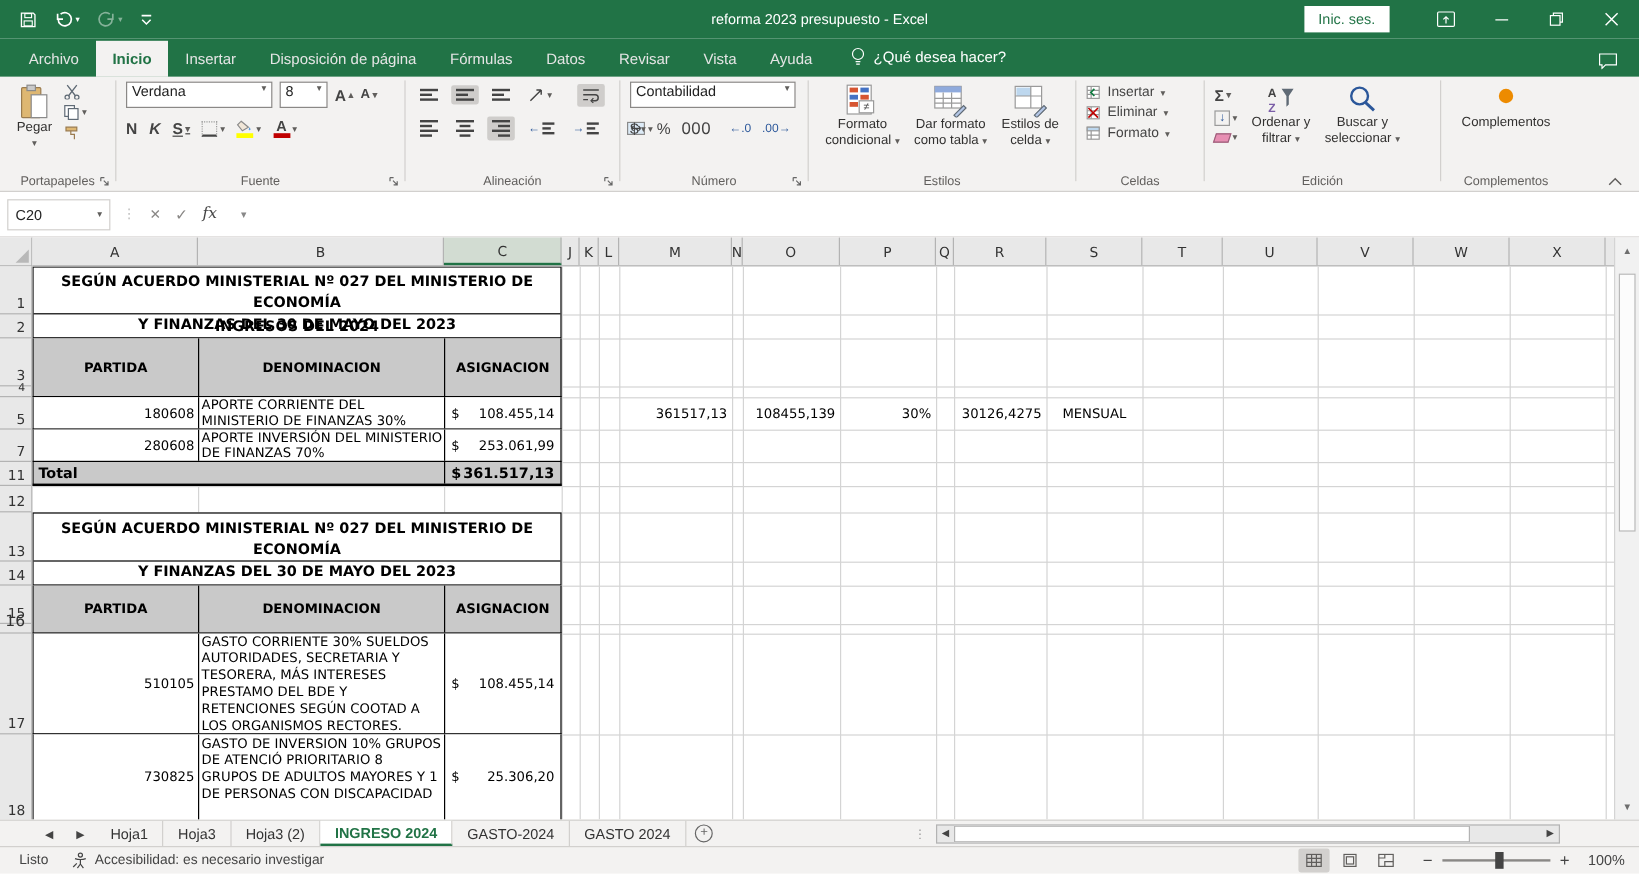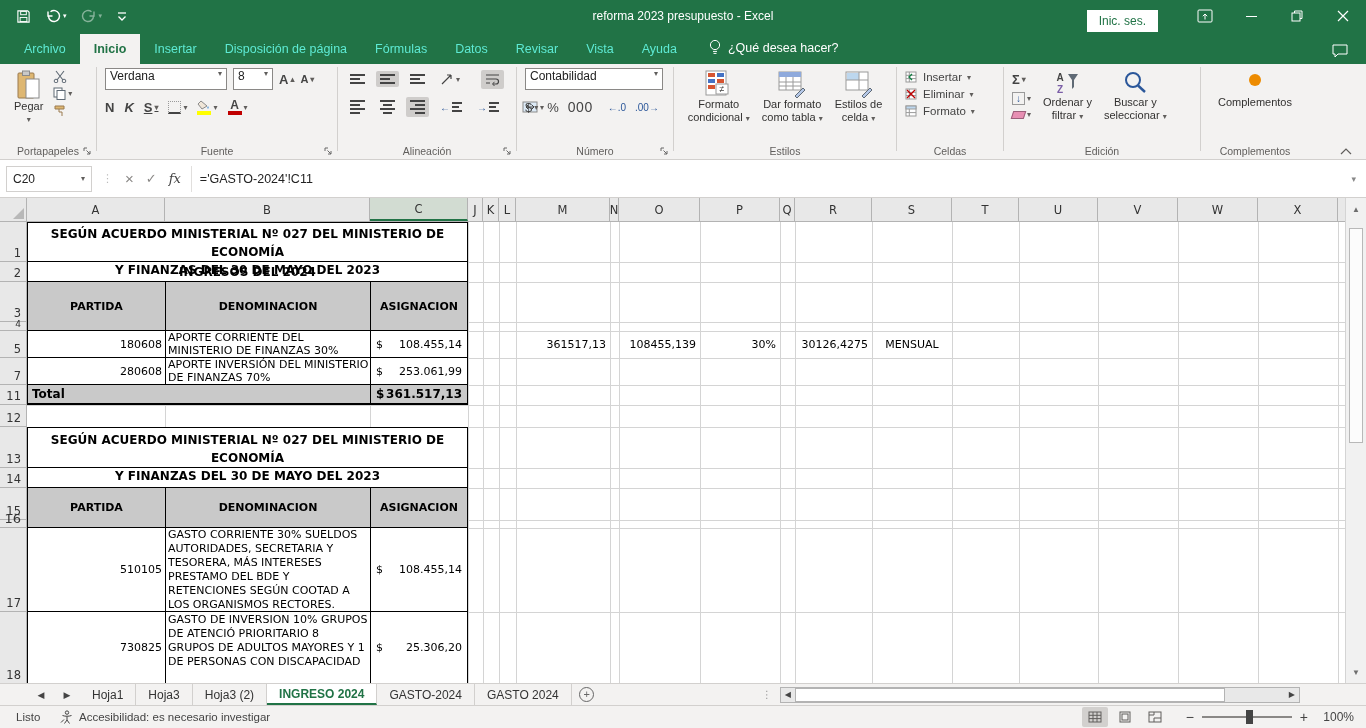--- a/index.html
+++ b/index.html
@@ -5,26 +5,26 @@
   *{margin:0;padding:0;box-sizing:border-box}
   html,body{width:1366px;height:728px;overflow:hidden;font-family:"Liberation Sans",sans-serif;background:#fff}
   .abs{position:absolute}
   
   #titlebar{position:absolute;top:0;left:0;width:1366px;height:32px;background:#217346;color:#fff;display:flex;align-items:center}
   .qat{display:flex;align-items:center;gap:14px;padding-left:16px}
   .qat .btn{display:flex;align-items:center;gap:2px;cursor:pointer}
   .dim{opacity:.45}
   .tinycaret{font-size:7px;color:#fff}
   #title-text{position:absolute;left:0;right:0;text-align:center;font-size:12px;pointer-events:none}
-  .tb-right{margin-left:auto;display:flex;align-items:flex-end;height:100%}
+  .tb-right{margin-left:auto;display:flex;align-items:center;height:100%}
   #signin{background:#fff;color:#217346;font-size:12px;padding:4px 12px;margin-right:24px;cursor:pointer}
   .winbtn{width:46px;height:32px;display:flex;align-items:center;justify-content:center;cursor:pointer}
   
   #tabrow{position:absolute;top:32px;left:0;width:1366px;height:32px;background:#217346;display:flex;align-items:flex-end}
-  .rtab{color:#5eead4;font-size:12.5px;padding:8px 14px 8px 14px;cursor:pointer;white-space:nowrap}
+  .rtab{color:#e5e5e5;font-size:12.5px;padding:8px 14px 8px 14px;cursor:pointer;white-space:nowrap}
   .rtab.active{background:#f3f2f1;color:#217346;font-weight:bold}
   #tellme{display:flex;align-items:center;gap:7px;color:#fff;font-size:12.5px;margin-left:18px;padding-bottom:8px;cursor:pointer}
   #comment-icon{margin-left:auto;margin-right:18px;padding-bottom:6px;cursor:pointer}
   
   #ribbon{position:absolute;top:64px;left:0;width:1366px;height:96px;background:#f3f2f1;border-bottom:1px solid #d2d0ce;display:flex}
   .group{position:relative;height:100%;padding:4px 2px 18px 2px;display:flex;align-items:flex-start}
   .gsep{width:1px;background:#d2d0ce;height:84px;margin-top:3px}
   .glabel{position:absolute;bottom:2px;left:0;right:0;text-align:center;font-size:10.5px;color:#605e5c;white-space:nowrap}
   .launcher{position:absolute;bottom:3px;right:4px;cursor:pointer}
   .bigbtn{display:flex;flex-direction:column;align-items:center;font-size:11px;color:#323130;text-align:center;line-height:13px;padding:2px 6px;cursor:pointer}
@@ -552,21 +552,20 @@
   <div id="namebox">
     <span>C20</span>
     <span class="caret">▾</span>
   </div>
   <div class="fbtns">
     <span style="color:#bbb;font-size:11px">⋮</span>
     <span style="font-size:15px">×</span>
     <span>✓</span>
     <span style="font-family:'DejaVu Serif',serif;font-style:italic;color:#444">fx</span>
   </div>
-  <div id="formula-input">='GASTO-2024'!C11</div>
   <span style="padding:0 10px;color:#888;font-size:9px;cursor:pointer">▾</span>
 </div>
 
 <div id="grid">
   <div id="corner"></div>
 
   <div id="colheads">
     <span class="ch" style="width:138px">A</span>
     <span class="ch" style="width:205px">B</span>
     <span class="ch sel" style="width:98px">C</span>

